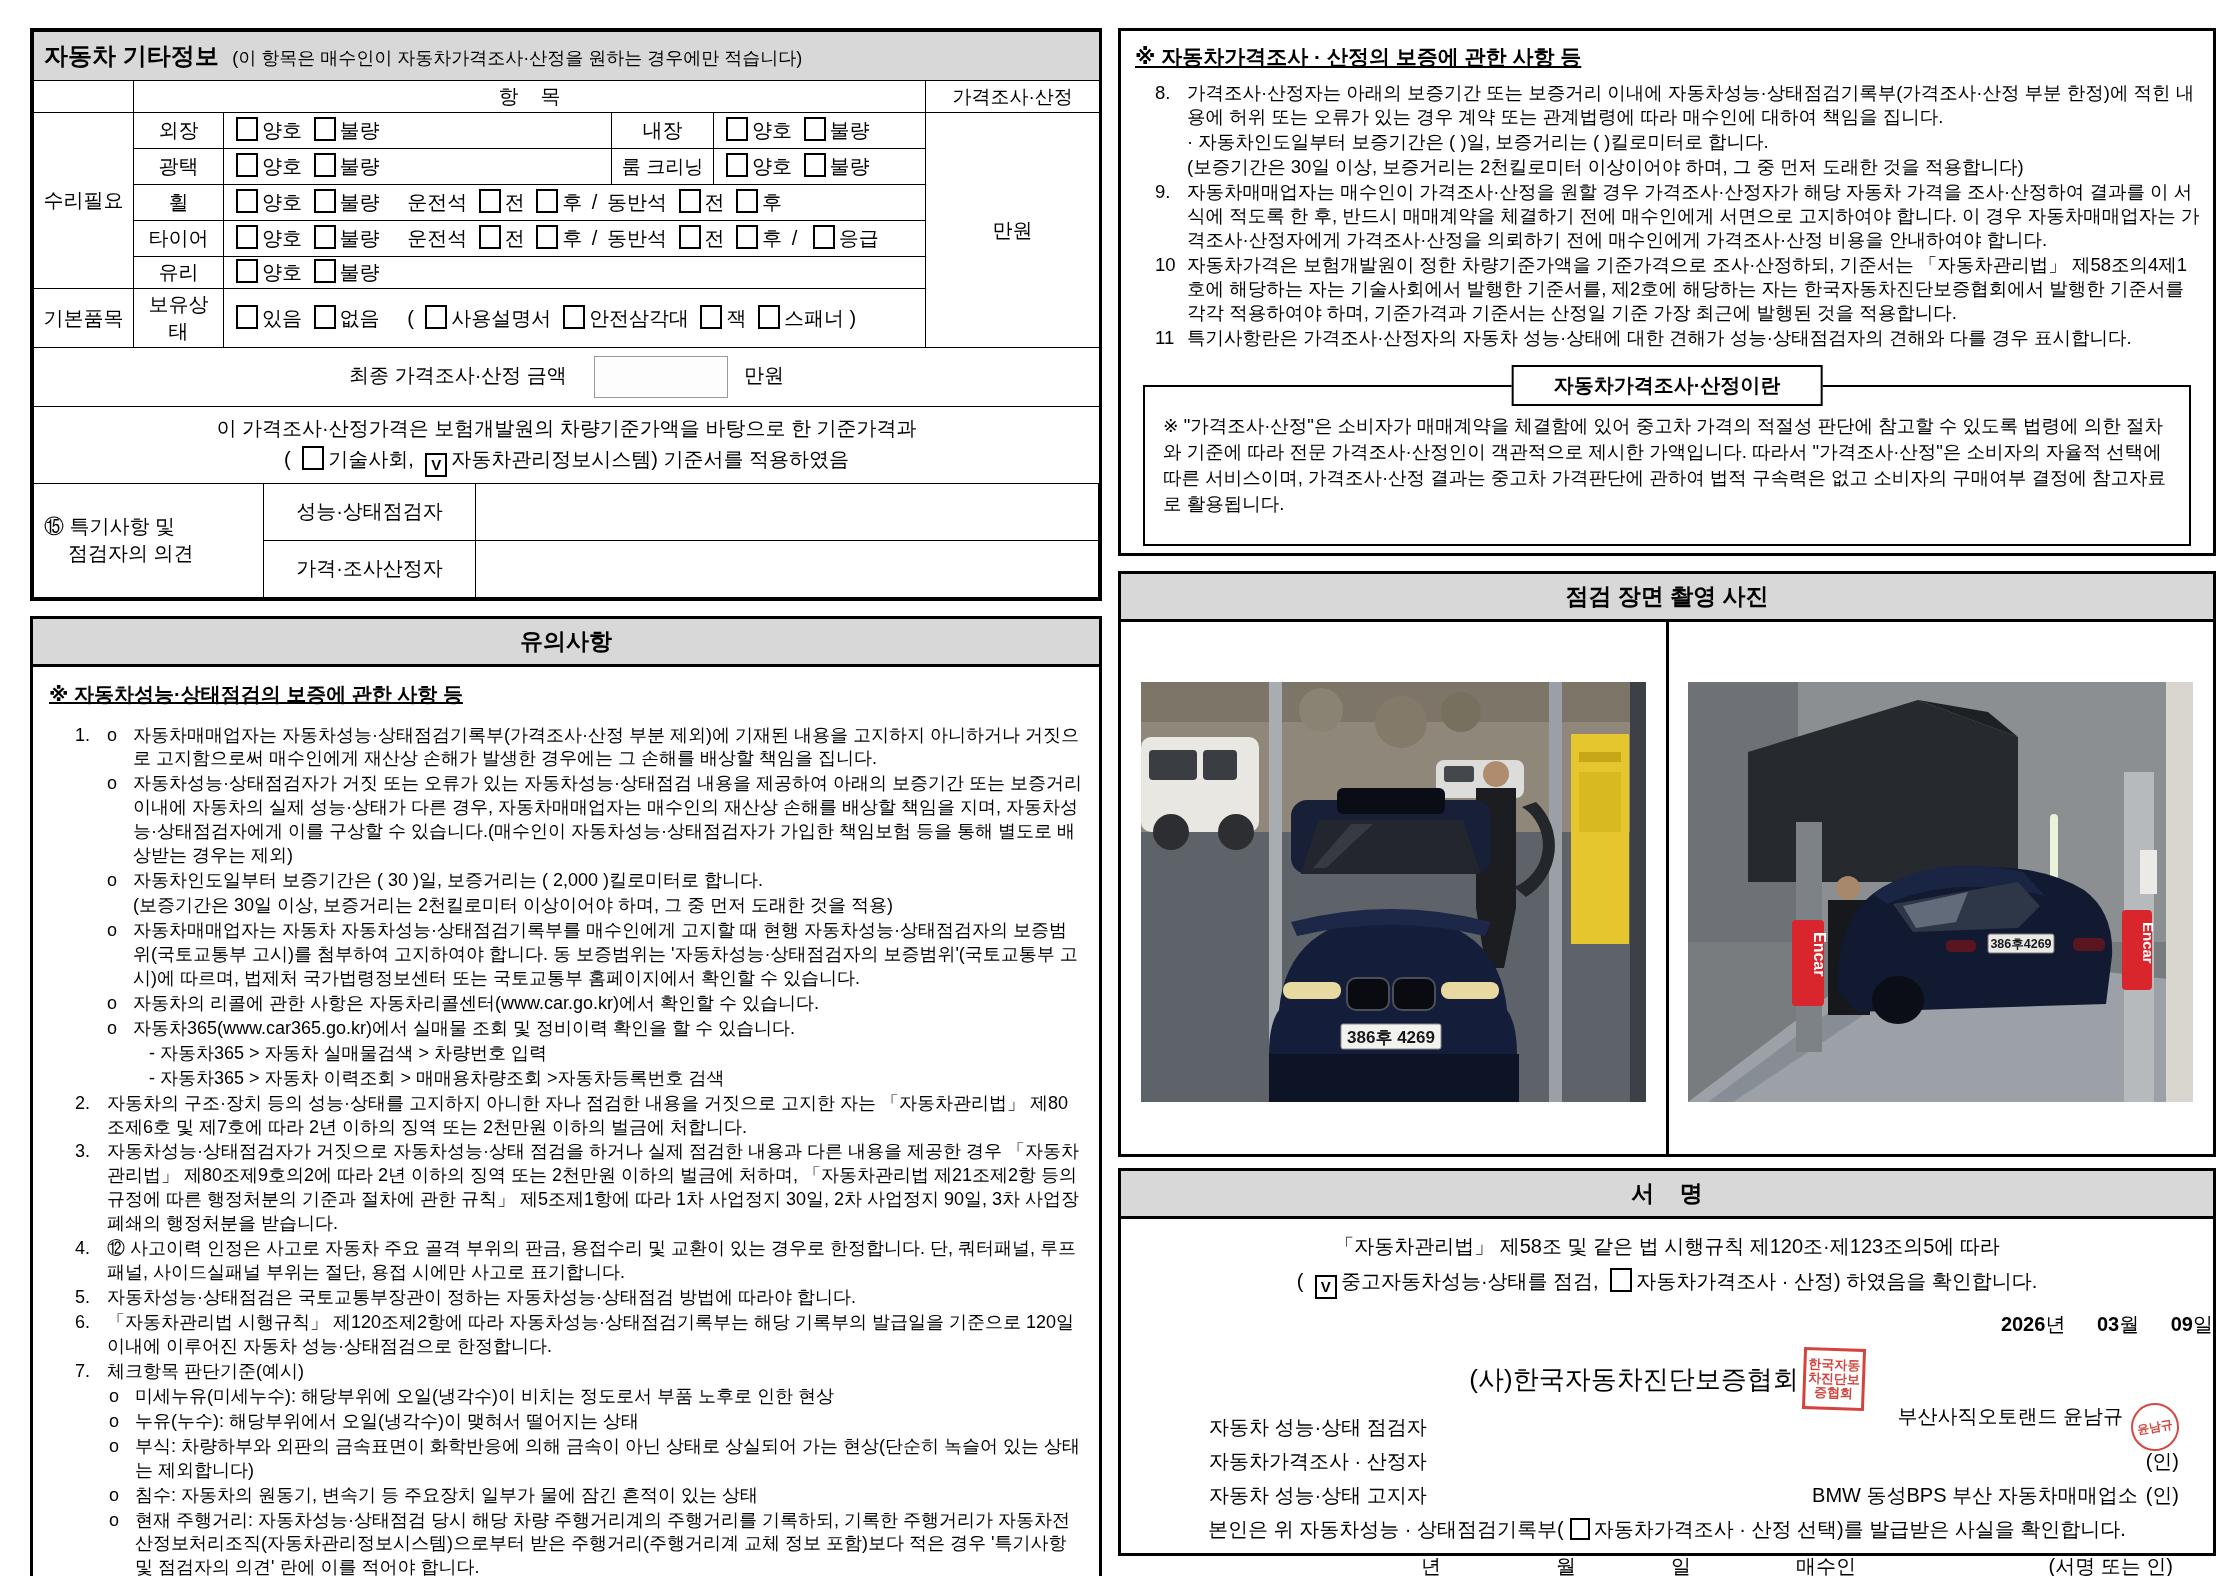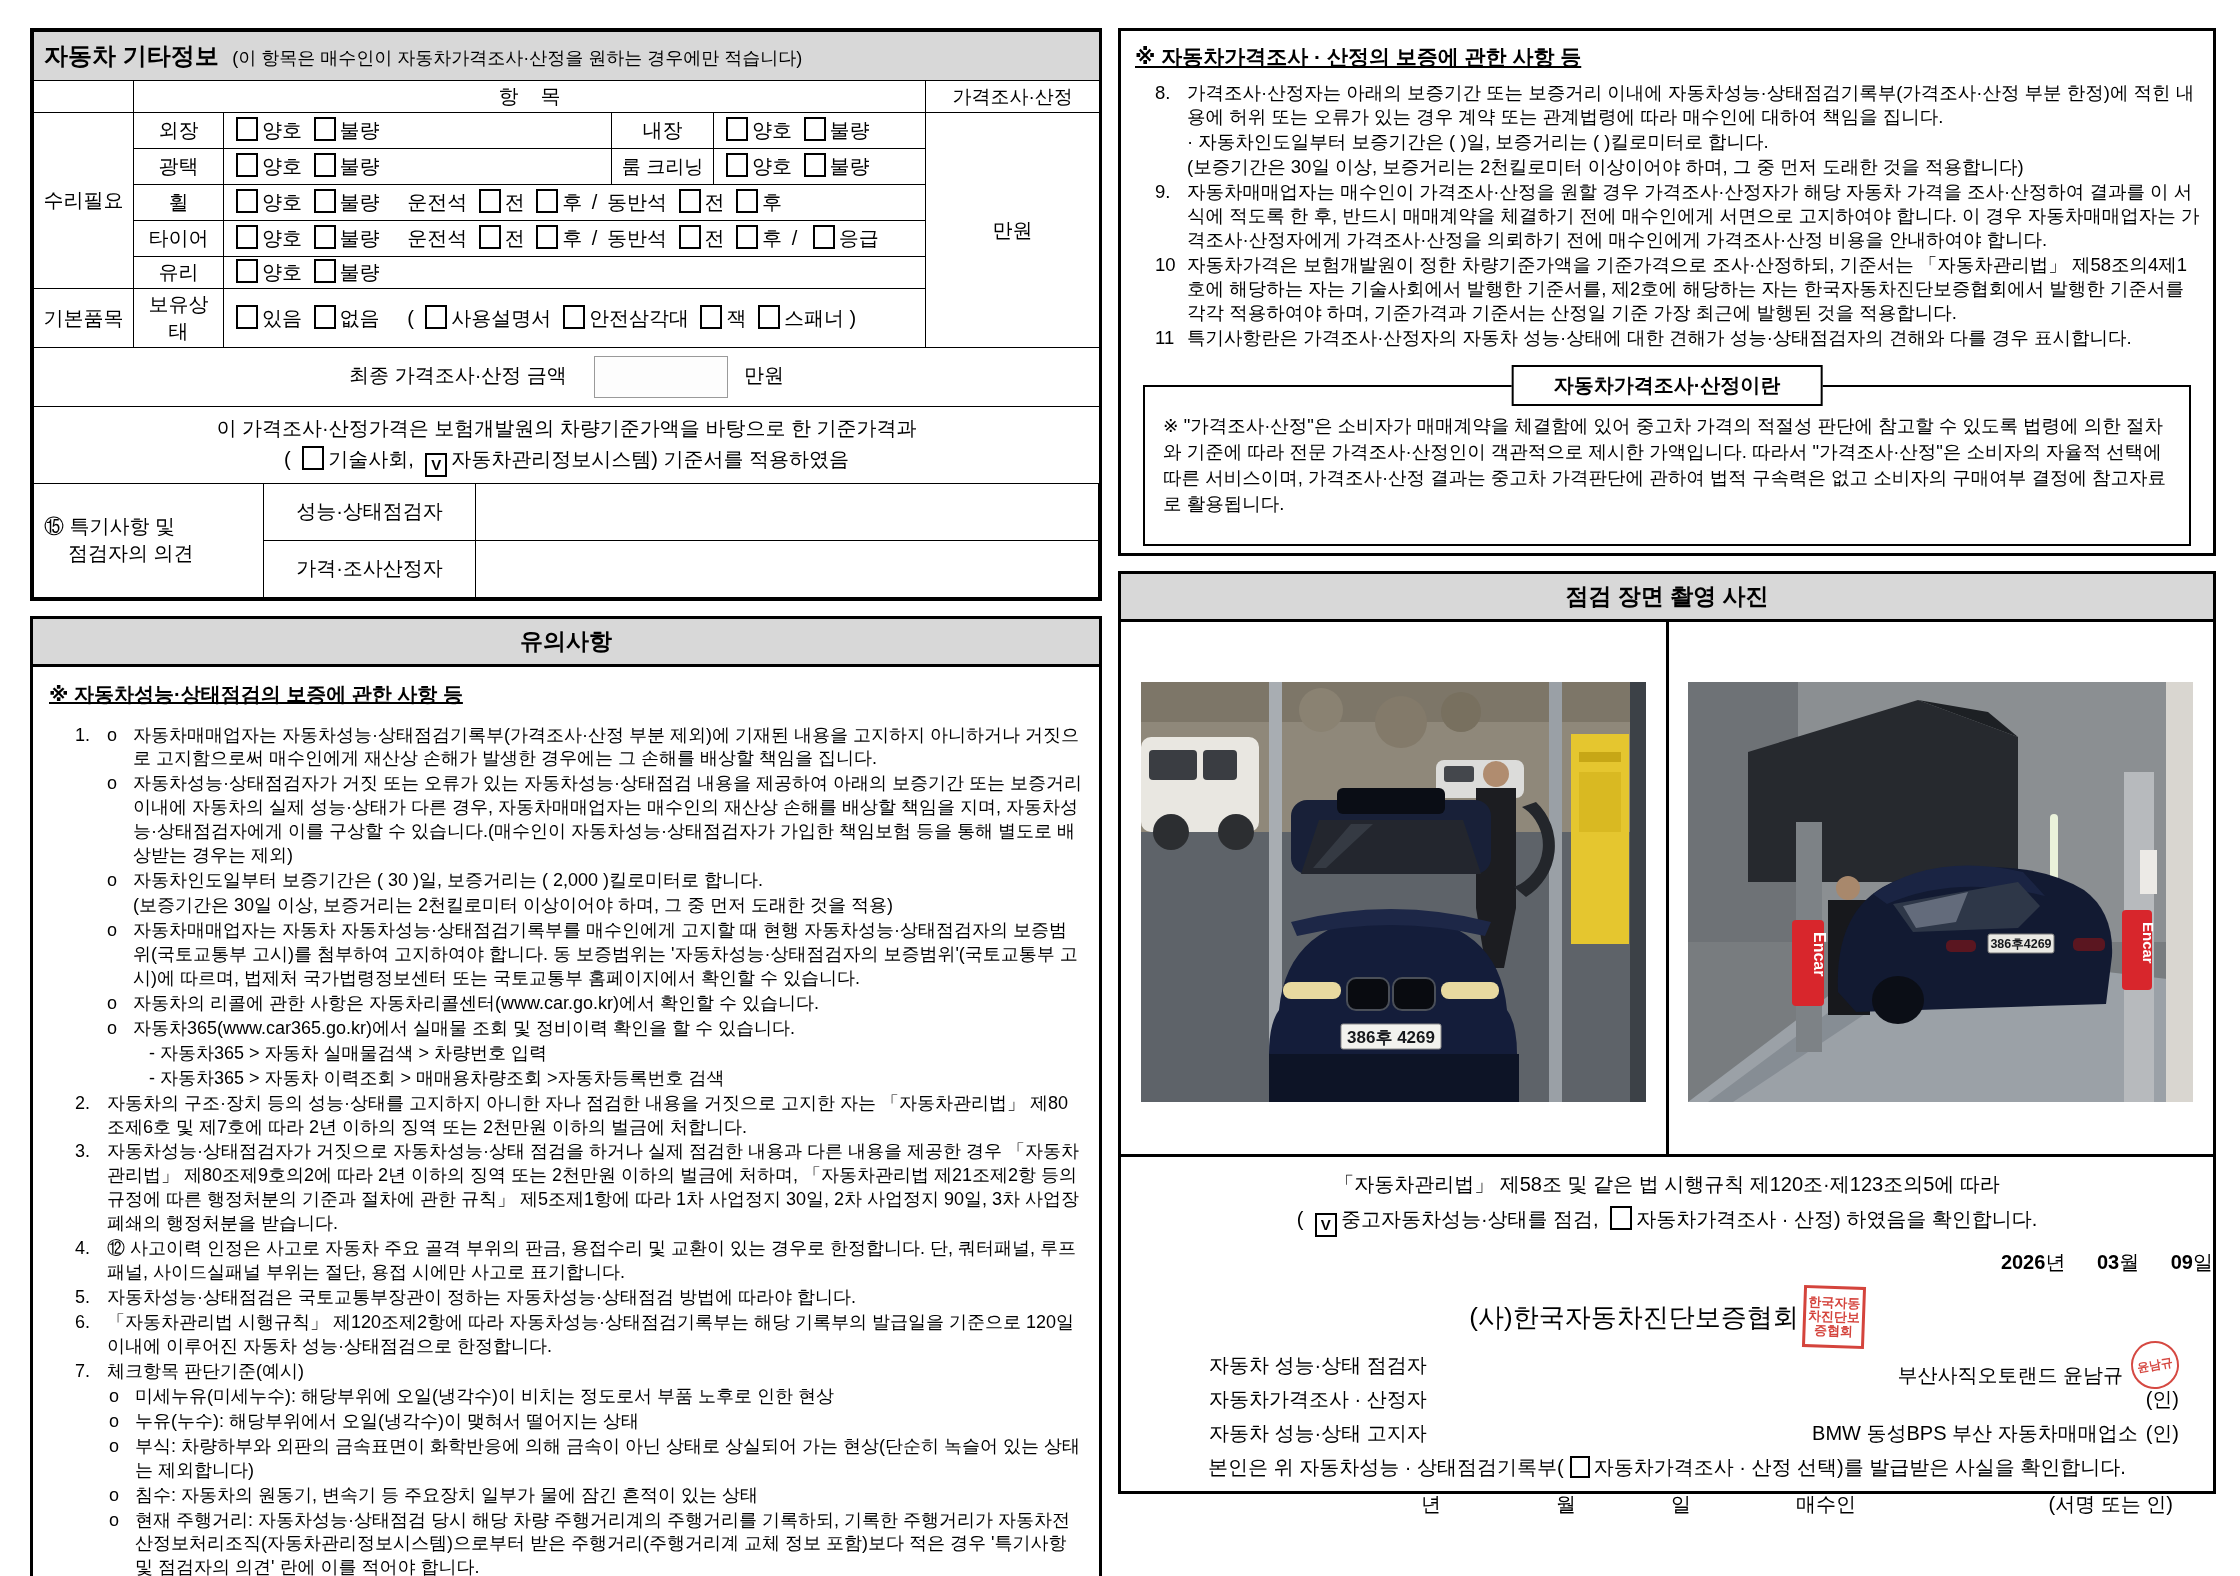--- a/index.html
+++ b/index.html
@@ -58,21 +58,21 @@
   .sig-line2{text-align:center;font-size:20px;margin-top:8px;}
   .sig-date{text-align:right;font-size:20px;margin-top:12px;}
   .sig-date .num{font-weight:bold;margin-left:26px;}
   .sig-date .num:first-child{margin-left:0;}
   .sig-org{display:flex;justify-content:center;align-items:center;margin-top:10px;}
   .sig-org-name{font-size:26px;}
   .seal-square{width:56px;height:56px;border:3px solid #d03028;color:#d03028;font-size:13px;font-weight:bold;line-height:1.1;overflow:hidden;word-break:break-all;display:flex;align-items:center;text-align:center;margin-left:4px;opacity:.9;transform:rotate(2deg);}
   .seal-round{width:44px;height:44px;border:2.5px solid #d03028;color:#d03028;border-radius:50%;font-size:12px;font-weight:bold;display:flex;align-items:center;justify-content:center;text-align:center;line-height:1.05;overflow:hidden;transform:rotate(-10deg);opacity:.88;flex:0 0 auto;}
   .sig-row{display:flex;align-items:center;font-size:20px;height:34px;}
   .sig-label{margin-left:88px;}
-  .sig-right{margin-left:auto;margin-right:34px;display:flex;align-items:flex-end;gap:8px;}
+  .sig-right{margin-left:auto;margin-right:34px;display:flex;align-items:flex-start;gap:8px;}
   .sig-confirm{text-align:center;font-size:20px;margin-top:4px;}
   .buyer-line{display:flex;align-items:center;font-size:20px;margin-top:10px;}
   .buyer-line .b1{margin-left:300px;}
   .buyer-line .b2{margin-left:115px;}
   .buyer-line .b3{margin-left:95px;}
   .buyer-line .b4{margin-left:105px;}
   .buyer-line .b5{margin-left:auto;margin-right:40px;}
   .pre{white-space:pre;}
 </style>
 </head>
@@ -416,20 +416,21 @@
         <polygon points="215,224 280,210 268,240 228,246" fill="#8f98a6" opacity="0.55"></polygon>
         <rect x="300" y="252" width="66" height="19" rx="2" fill="#eae9e4" stroke="#777"></rect>
         <text x="333" y="266" font-size="12.5" font-weight="bold" text-anchor="middle" fill="#16181c">386후4269</text>
         <rect x="385" y="256" width="32" height="13" rx="5" fill="#5a1620"></rect>
         <rect x="258" y="258" width="30" height="12" rx="5" fill="#5a1620"></rect>
         <ellipse cx="210" cy="318" rx="26" ry="24" fill="#0b0e16"></ellipse>
       </svg>
     </div>
   </div>
 
+  <div class="graybar pre" style="margin-top:11px">서    명</div>
 
   <div class="sig-box">
     <div class="sig-line1">「자동차관리법」 제58조 및 같은 법 시행규칙 제120조·제123조의5에 따라</div>
     <div class="sig-line2">
       <span>(</span>
       <span class="cb">V</span><span>중고자동차성능·상태를 점검,</span>
       <span class="cb"></span><span>자동차가격조사 · 산정)</span>
       <span>하였음을 확인합니다.</span>
     </div>
     <div class="sig-date">

